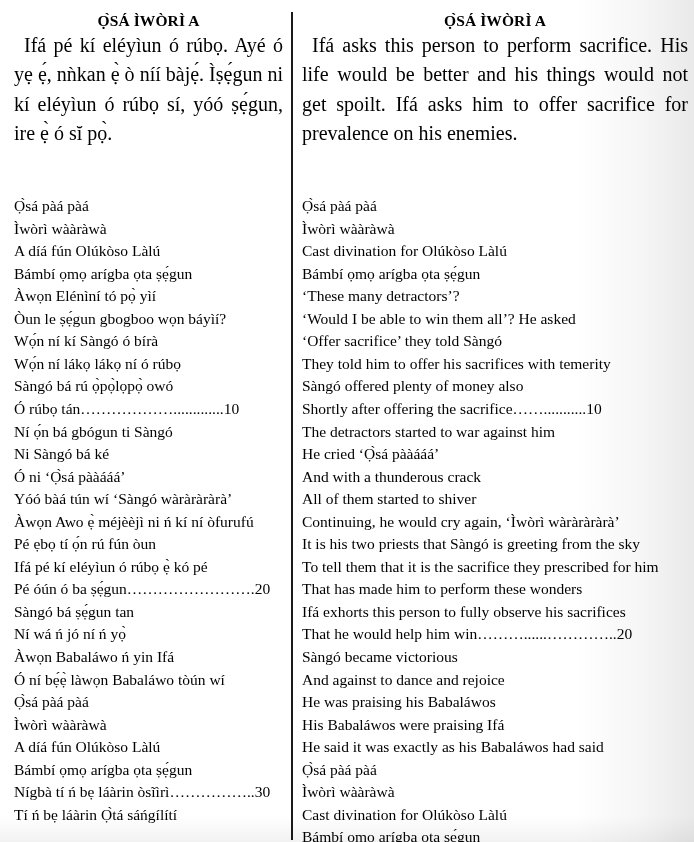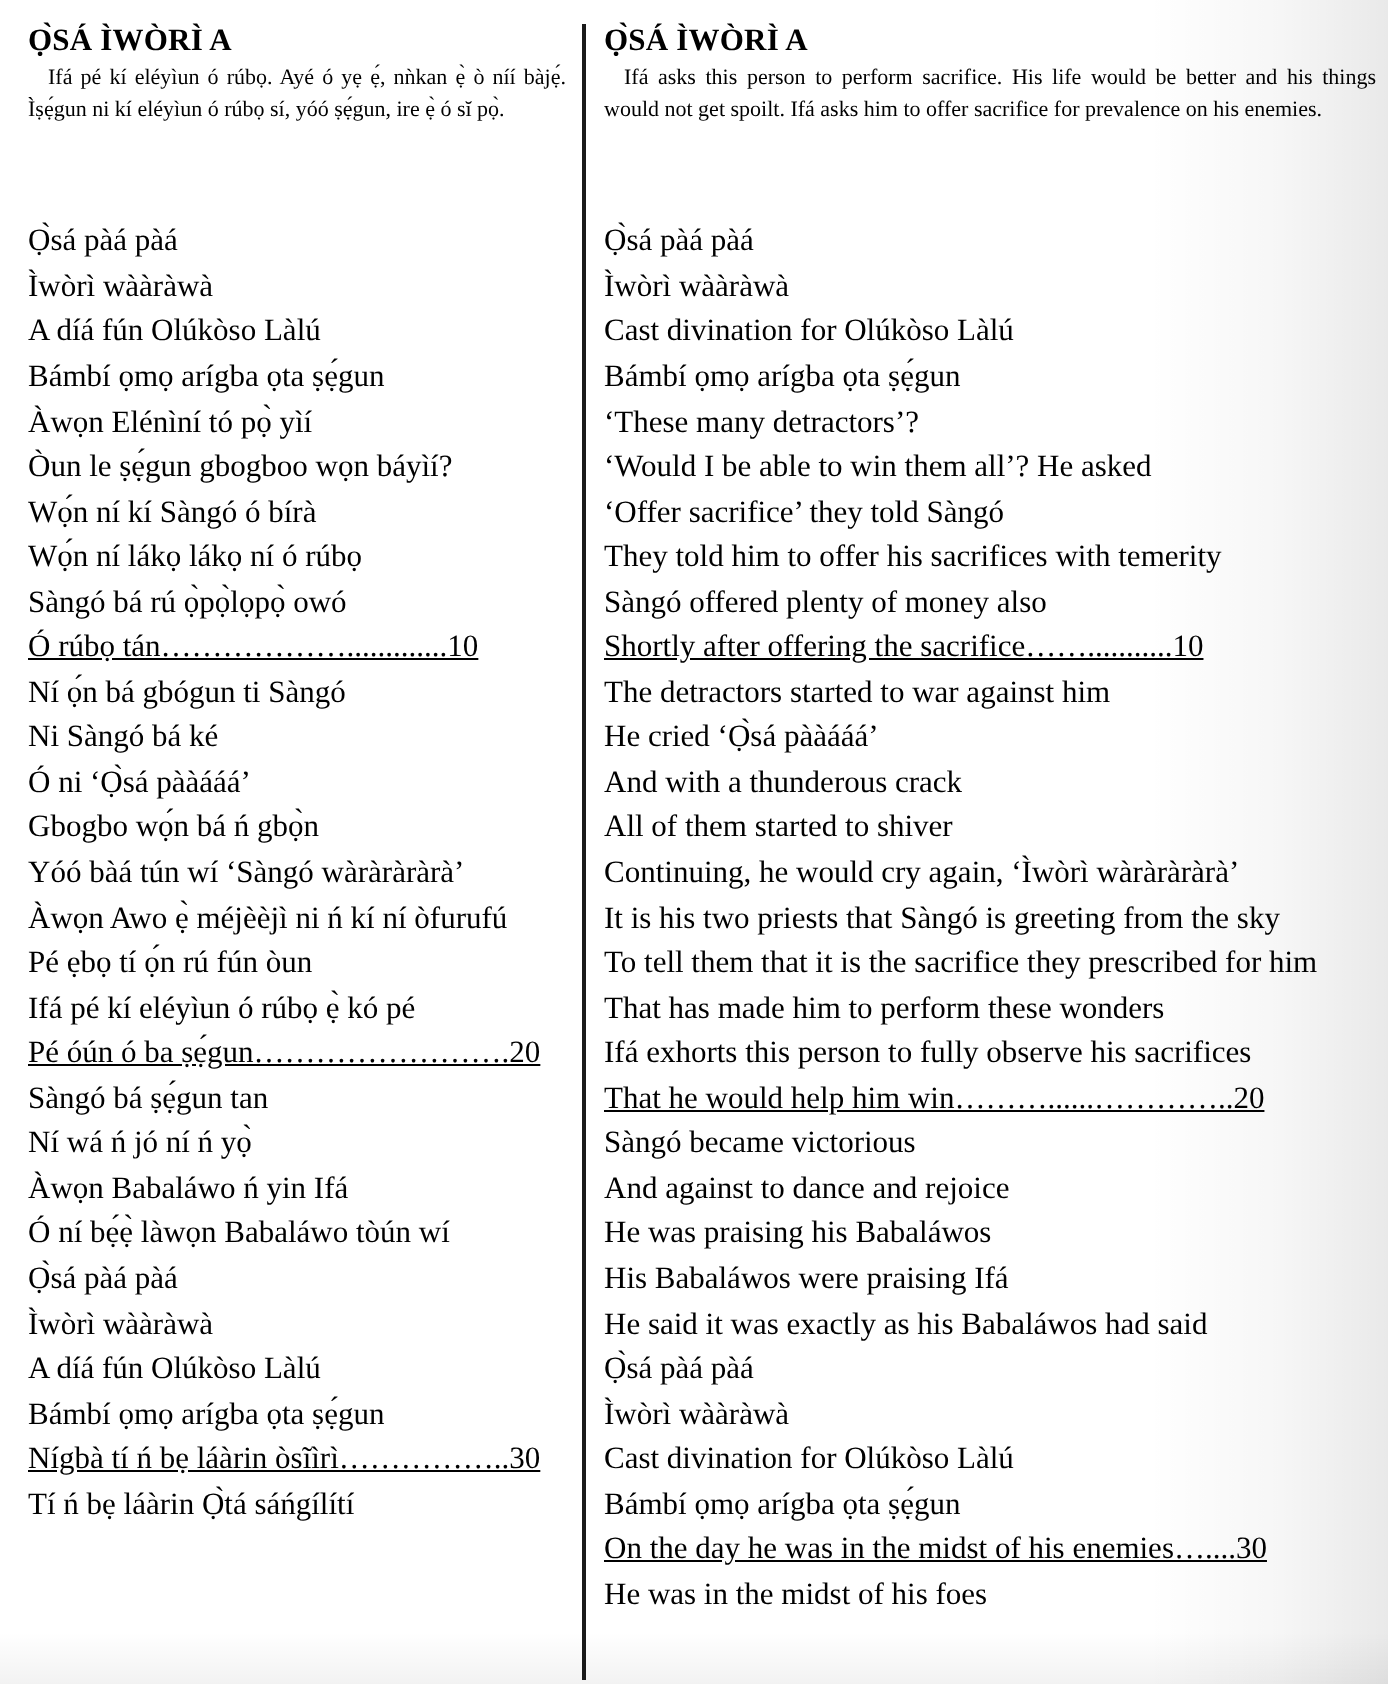--- a/index.html
+++ b/index.html
@@ -69,24 +69,25 @@
     padding: 0 6px 0 9px;
   }
 
   .heading {
     font-weight: bold;
     font-size: 15.5px;
     line-height: 1.18;
     letter-spacing: 0.1px;
     margin: 0 0 1px 0;
     white-space: nowrap;
+    text-align: center;
   }
 
   .intro {
-    font-size: 11px;
+    font-size: 20px;
     line-height: 1.46;
     text-align: justify;
     text-justify: inter-word;
     text-indent: 10px;
     margin: 0;
   }
   .col-right .intro {
     text-indent: 10px;
   }
 
@@ -101,21 +102,21 @@
   }
   .verse .line.wrapline {
     white-space: normal;
     text-align: justify;
     text-justify: inter-word;
   }
 
   .gap-left { height: 47px; }
   .gap-right { height: 47px; }
 
-  .leader { letter-spacing: 0px; text-decoration: underline; }
+  .leader { letter-spacing: 0px; }
 </style>
 </head>
 <body>
 
 <div class="page">
 
   <div class="columns">
 
     <div class="col col-left">
 
@@ -134,21 +135,20 @@
         <div class="line">Bámbí ọmọ arígba ọta ṣẹ́gun</div>
         <div class="line">Àwọn Elénìní tó pọ̀ yìí</div>
         <div class="line">Òun le ṣẹ́gun gbogboo wọn báyìí?</div>
         <div class="line">Wọ́n ní kí Sàngó ó bírà</div>
         <div class="line">Wọ́n ní lákọ lákọ ní ó rúbọ</div>
         <div class="line">Sàngó bá rú ọ̀pọ̀lọpọ̀ owó</div>
         <div class="line leader">Ó rúbọ tán……………….............10</div>
         <div class="line">Ní ọ́n bá gbógun ti Sàngó</div>
         <div class="line">Ni Sàngó bá ké</div>
         <div class="line">Ó ni ‘Ọ̀sá pààááá’</div>
-        <div class="line">Gbogbo wọ́n bá ń gbọ̀n</div>
         <div class="line">Yóó bàá tún wí ‘Sàngó wàràràràrà’</div>
         <div class="line">Àwọn Awo ẹ̀ méjèèjì ni ń kí ní òfurufú</div>
         <div class="line">Pé ẹbọ tí ọ́n rú fún òun</div>
         <div class="line">Ifá pé kí eléyìun ó rúbọ ẹ̀ kó pé</div>
         <div class="line leader">Pé óún ó ba ṣẹ́gun…………………….20</div>
         <div class="line">Sàngó bá ṣẹ́gun tan</div>
         <div class="line">Ní wá ń jó ní ń yọ̀</div>
         <div class="line">Àwọn Babaláwo ń yin Ifá</div>
         <div class="line">Ó ní bẹ́ẹ̀ làwọn Babaláwo tòún wí</div>
         <div class="line">Ọ̀sá pàá pàá</div>

